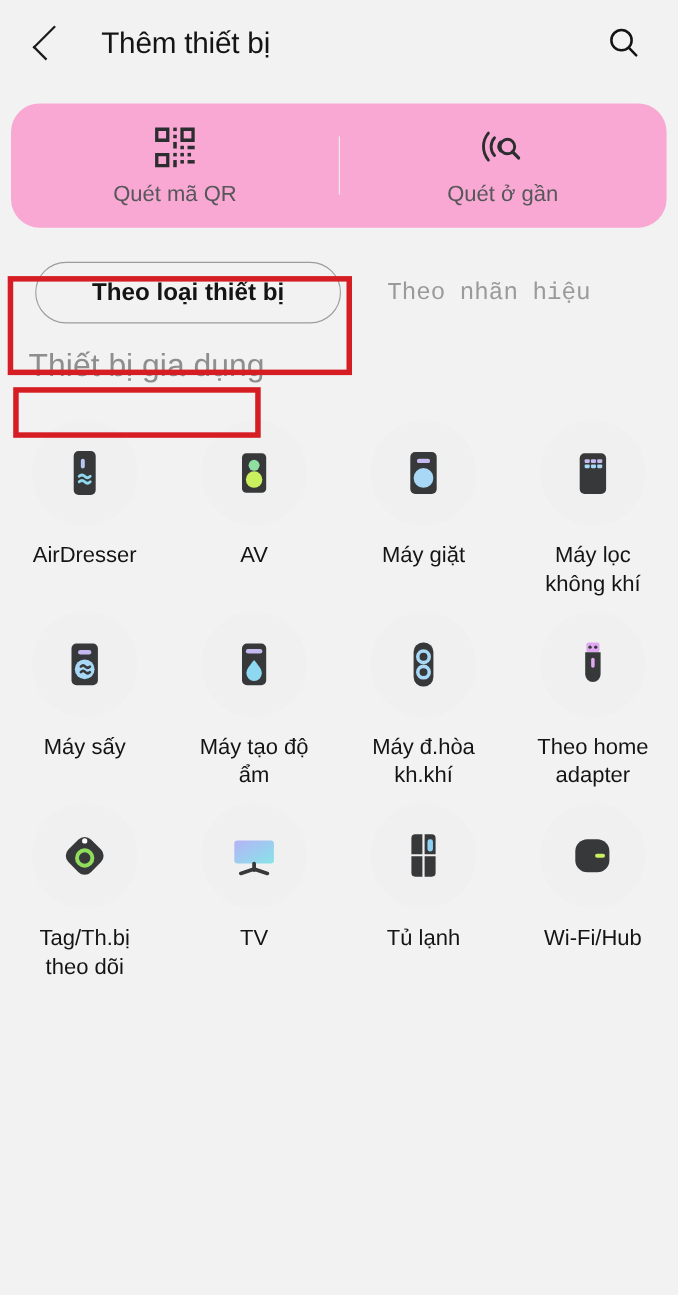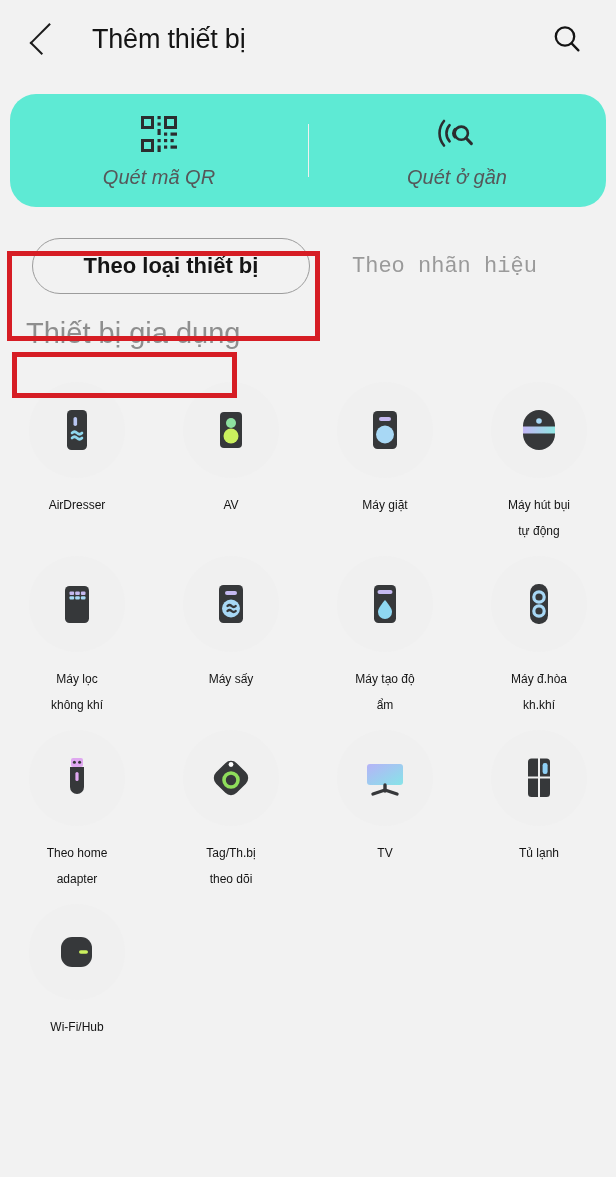--- a/index.html
+++ b/index.html
@@ -55,27 +55,26 @@
     height: 46px;
     display: flex;
     align-items: center;
     justify-content: center;
     flex: 0 0 auto;
   }
 
   
   .scan-card {
     margin: 16px 10px 0 10px;
-    background: #5eead4;
+    background: #f9a8d4;
     border-radius: 26px;
     height: 113px;
     display: flex;
     align-items: center;
     position: relative;
-    font-style: italic;
   }
   .scan-card::after {
     content: "";
     position: absolute;
     left: 50%;
     top: 30px;
     bottom: 30px;
     width: 1px;
     background: #f0f0f0;
   }
@@ -146,21 +145,21 @@
     width: 96px;
     height: 96px;
     border-radius: 50%;
     background: #f0f0f0;
     display: flex;
     align-items: center;
     justify-content: center;
   }
   .cell-label {
     margin-top: 14px;
-    font-size: 12px;
+    font-size: 20px;
     line-height: 26px;
     text-align: center;
     color: #141414;
     max-width: 130px;
     white-space: pre-line;
   }
 
   
   .annot {
     position: absolute;
@@ -266,37 +265,20 @@
     <div class="bubble">
       <svg width="60" height="60" viewBox="0 0 60 60">
         <rect x="18" y="11" width="24" height="38" rx="4.5" fill="#36383a"></rect>
         <rect x="24" y="17" width="12" height="4" rx="2" fill="#c5b9f0"></rect>
         <circle cx="30" cy="34.5" r="9" fill="#a8d8f5"></circle>
       </svg>
     </div>
     <div class="cell-label">Máy giặt</div>
   </div>
 
-  <div class="cell">
-    <div class="bubble">
-      <svg width="60" height="60" viewBox="0 0 60 60">
-        <defs>
-          <linearGradient id="gradVac" x1="0" y1="0" x2="1" y2="0">
-            <stop offset="0%" stop-color="#c3b6f5"></stop>
-            <stop offset="100%" stop-color="#8fe6e2"></stop>
-          </linearGradient>
-        </defs>
-        <path d="M14 26a16 16 0 0 1 32 0v8a16 16 0 0 1-32 0z" fill="#36383a"></path>
-        <rect x="14" y="26.5" width="32" height="7" fill="url(#gradVac)"></rect>
-        <circle cx="30" cy="21" r="2.8" fill="#a8d8f5"></circle>
-      </svg>
-    </div>
-    <div class="cell-label">Máy hút bụi
-tự động</div>
-  </div>
 
   <div class="cell">
     <div class="bubble">
       <svg width="60" height="60" viewBox="0 0 60 60">
         <rect x="18" y="12" width="24" height="37" rx="4.5" fill="#36383a"></rect>
         <g fill="#c5b9f0">
           <rect x="22.5" y="17.5" width="4.6" height="3.4" rx="1"></rect>
           <rect x="28.2" y="17.5" width="4.6" height="3.4" rx="1"></rect>
           <rect x="33.9" y="17.5" width="4.6" height="3.4" rx="1"></rect>
         </g>

